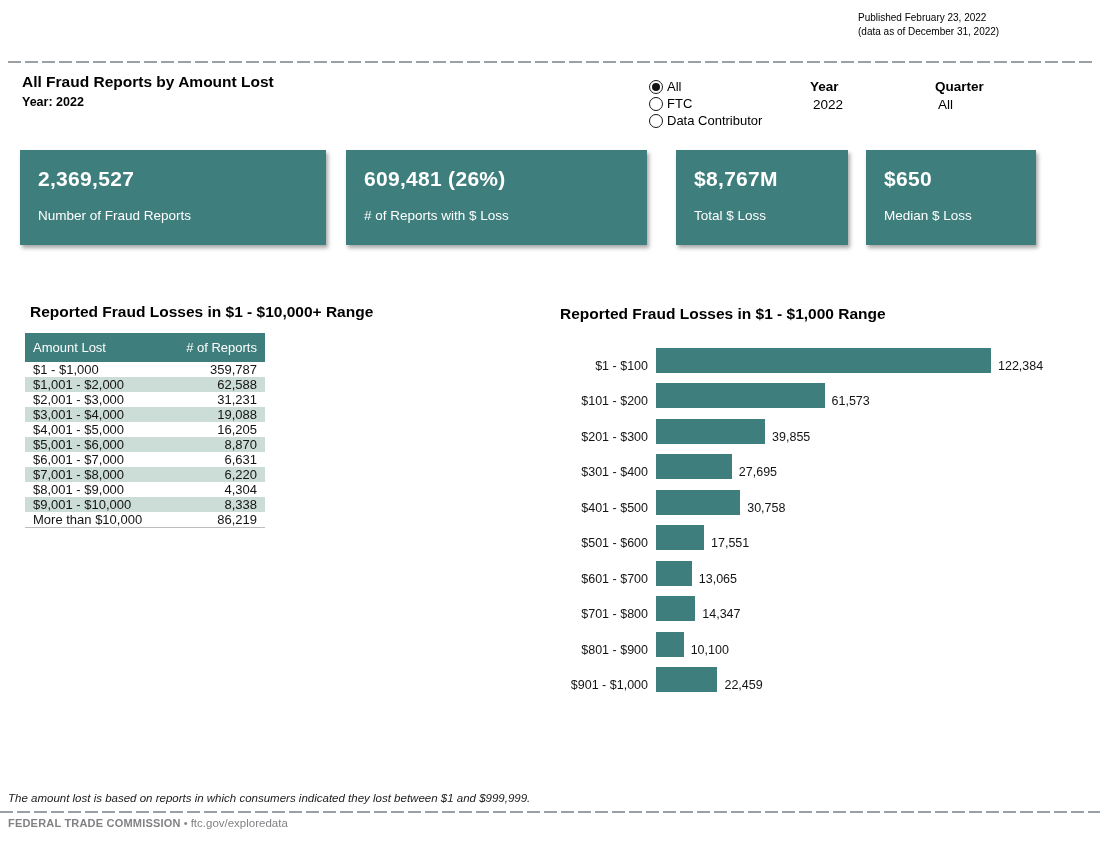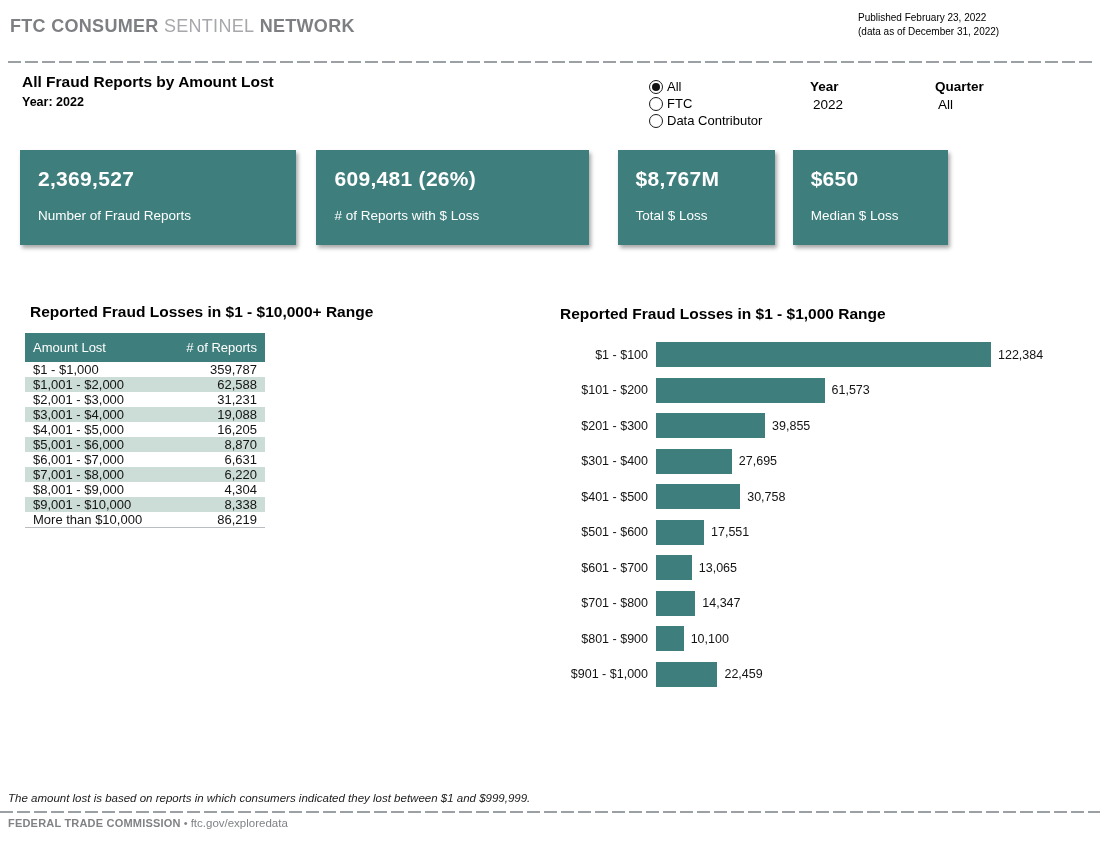--- a/index.html
+++ b/index.html
@@ -22,61 +22,56 @@
   .radio-circle{width:12px;height:12px;border:1.6px solid #1a1a1a;border-radius:50%;display:inline-block;flex:0 0 auto;background:#fff;}
   .radio-circle.selected{position:relative;}
   .radio-circle.selected::after{content:"";position:absolute;left:2px;top:2px;width:8px;height:8px;background:#111;border-radius:50%;}
   .radio-label{font-size:13px;margin-left:4px;color:#000;}
   .filter-col{position:absolute;top:79px;}
   .filter-col .flabel{font-size:13.5px;font-weight:bold;color:#000;}
   .filter-col .fvalue{font-size:13.5px;color:#000;margin-top:3px;padding-left:3px;cursor:pointer;}
   .filter-year{left:810px;}
   .filter-quarter{left:935px;}
   
-  .cards{position:absolute;left:20px;top:150px;width:928px;display:flex;gap:8px;}
+  .cards{position:absolute;left:20px;top:150px;width:1016px;display:flex;gap:8px;}
   .card{height:95px;background:#3e7e7c;color:#fff;box-shadow:2px 3px 4px rgba(0,0,0,.35);box-sizing:border-box;padding:17px 18px 0 18px;}
   .card .cvalue{font-size:21px;font-weight:bold;letter-spacing:.3px;}
   .card .clabel{font-size:13.5px;margin-top:17px;}
   .card1{width:312px;margin-right:12px;}
   .card2{width:307px;margin-right:21px;}
   .card3{width:175px;margin-right:10px;}
   .card4{width:173px;}
   
   .table-title{position:absolute;left:30px;top:303px;font-size:15.5px;font-weight:bold;color:#000;}
   table.loss{position:absolute;left:25px;top:333px;width:240px;border-collapse:collapse;font-size:13px;}
   table.loss th{background:#3e7e7c;color:#fff;font-weight:400;text-align:left;padding:7px 8px;}
   table.loss th:last-child{text-align:right;}
   table.loss td{padding:0 8px;color:#141414;}
   table.loss td:last-child{text-align:right;}
   table.loss tr.shaded{background:#ccdcd6;}
   table.loss tr:last-child td{border-bottom:1px solid #b9bdbf;}
   table.loss tr{cursor:pointer;}
   
   .chart-title{position:absolute;left:560px;top:305px;font-size:15.5px;font-weight:bold;color:#000;}
   .chart{position:absolute;left:560px;top:337px;width:520px;}
-  .bar-row{display:flex;align-items:center;height:35.5px;}
+  .bar-row{display:flex;align-items:flex-end;height:35.5px;}
   .bar-cat{width:88px;text-align:right;padding-right:8px;font-size:12.5px;color:#141414;flex:0 0 auto;}
   .bar{height:25px;background:#3e7e7c;flex:0 0 auto;cursor:pointer;}
   .bar-val{font-size:12.5px;color:#141414;margin-left:7px;white-space:nowrap;}
   
   .footnote{position:absolute;left:8px;top:792px;font-size:11.5px;font-style:italic;color:#1a1a1a;}
   .org-line{position:absolute;left:8px;top:817px;font-size:11px;color:#808285;}
   .org-line .org{font-weight:bold;letter-spacing:.2px;}
   .org-line .url{font-size:11.5px;cursor:pointer;}
 </style>
 </head>
 <body>
 
 <div class="page">
 
-  <div class="brand">
-    <span>FTC CONSUMER</span>
-    <span class="light">SENTINEL</span>
-    <span>NETWORK</span>
-  </div>
   <div class="published">
     <div>Published February 23, 2022</div>
     <div>(data as of December 31, 2022)</div>
   </div>
   <div class="rule-dashed rule-top"></div>
 
   <div class="page-title">All Fraud Reports by Amount Lost</div>
   <div class="page-subtitle">Year: 2022</div>
   <div class="radio-group">
       <div class="radio-option">

